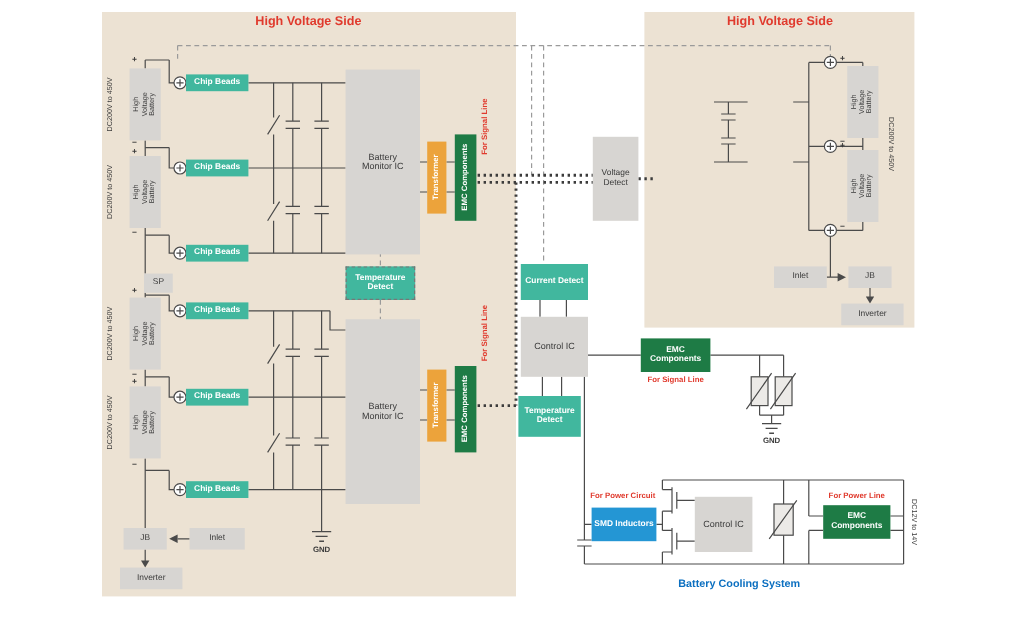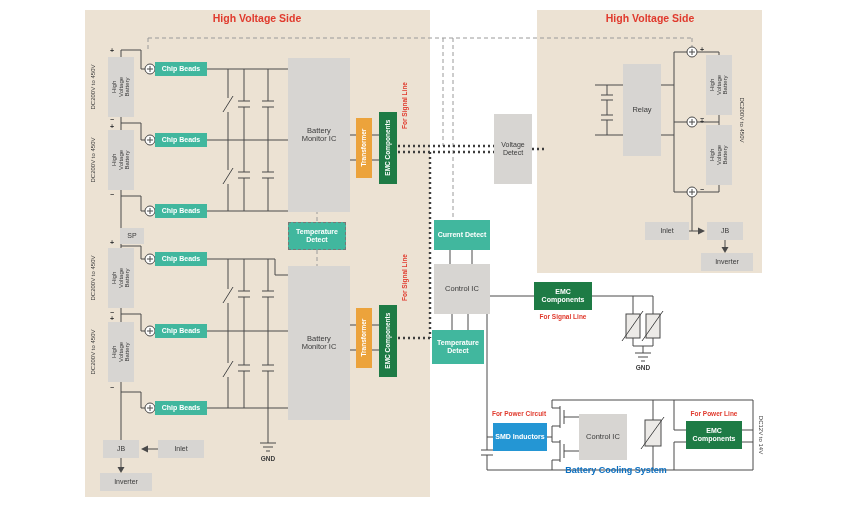--- a/index.html
+++ b/index.html
@@ -102,21 +102,21 @@
     <g stroke="#4a4a4a" stroke-width="1">
       <rect x="626" y="314" width="14" height="24" fill="#eceae7"></rect>
       <rect x="646" y="314" width="14" height="24" fill="#eceae7"></rect>
       <rect x="645" y="420" width="16" height="26" fill="#eceae7"></rect>
       <path fill="none" d="M622,341 L643,311 M642,341 L663,311 M641,449 L664,417"></path>
     </g>
   </svg>
 
   <div class="title" style="left:162px;top:12px;width:190px">High Voltage Side</div>
   <div class="title" style="left:555px;top:12px;width:190px">High Voltage Side</div>
-  <div class="bluetitle" style="left:536px;top:465px;width:160px">Battery Cooling System</div>
+  <div class="bluetitle" style="left:536px;top:481px;width:160px">Battery Cooling System</div>
 
   <div class="vlabel" style="left:87px;top:55px;width:12px;height:64px">
       <span class="rot">DC200V to 450V</span>
     </div>
   <div class="vlabel" style="left:87px;top:128px;width:12px;height:64px">
       <span class="rot">DC200V to 450V</span>
     </div>
   <div class="vlabel" style="left:87px;top:246px;width:12px;height:64px">
       <span class="rot">DC200V to 450V</span>
     </div>
@@ -184,21 +184,20 @@
   <div class="gnd" style="left:256px;top:455px">GND</div>
 
   <div class="box gray sm" style="left:494px;top:114px;width:38px;height:70px">Voltage Detect</div>
   <div class="box teal" style="left:434px;top:220px;width:56px;height:30px">Current Detect</div>
   <div class="box gray" style="left:434px;top:264px;width:56px;height:50px">Control IC</div>
   <div class="box teal" style="left:432px;top:330px;width:52px;height:34px">Temperature Detect</div>
   <div class="box green" style="left:534px;top:282px;width:58px;height:28px;font-size:7px">EMC Components</div>
   <div class="rlabel" style="left:532px;top:313px;width:62px">For Signal Line</div>
   <div class="gnd" style="left:631px;top:364px">GND</div>
 
-  <div class="box gray" style="left:623px;top:64px;width:38px;height:92px">Relay</div>
   <div class="box gray" style="left:706px;top:55px;width:26px;height:60px">
       <span class="rot w56" style="font-size:6px">High Voltage Battery</span>
     </div>
   <div class="box gray" style="left:706px;top:125px;width:26px;height:60px">
       <span class="rot w56" style="font-size:6px">High Voltage Battery</span>
     </div>
   <div class="sign" style="left:697px;top:46px">+</div>
   <div class="sign" style="left:697px;top:115px">−</div>
   <div class="sign" style="left:697px;top:118px">+</div>
   <div class="sign" style="left:697px;top:186px">−</div>

